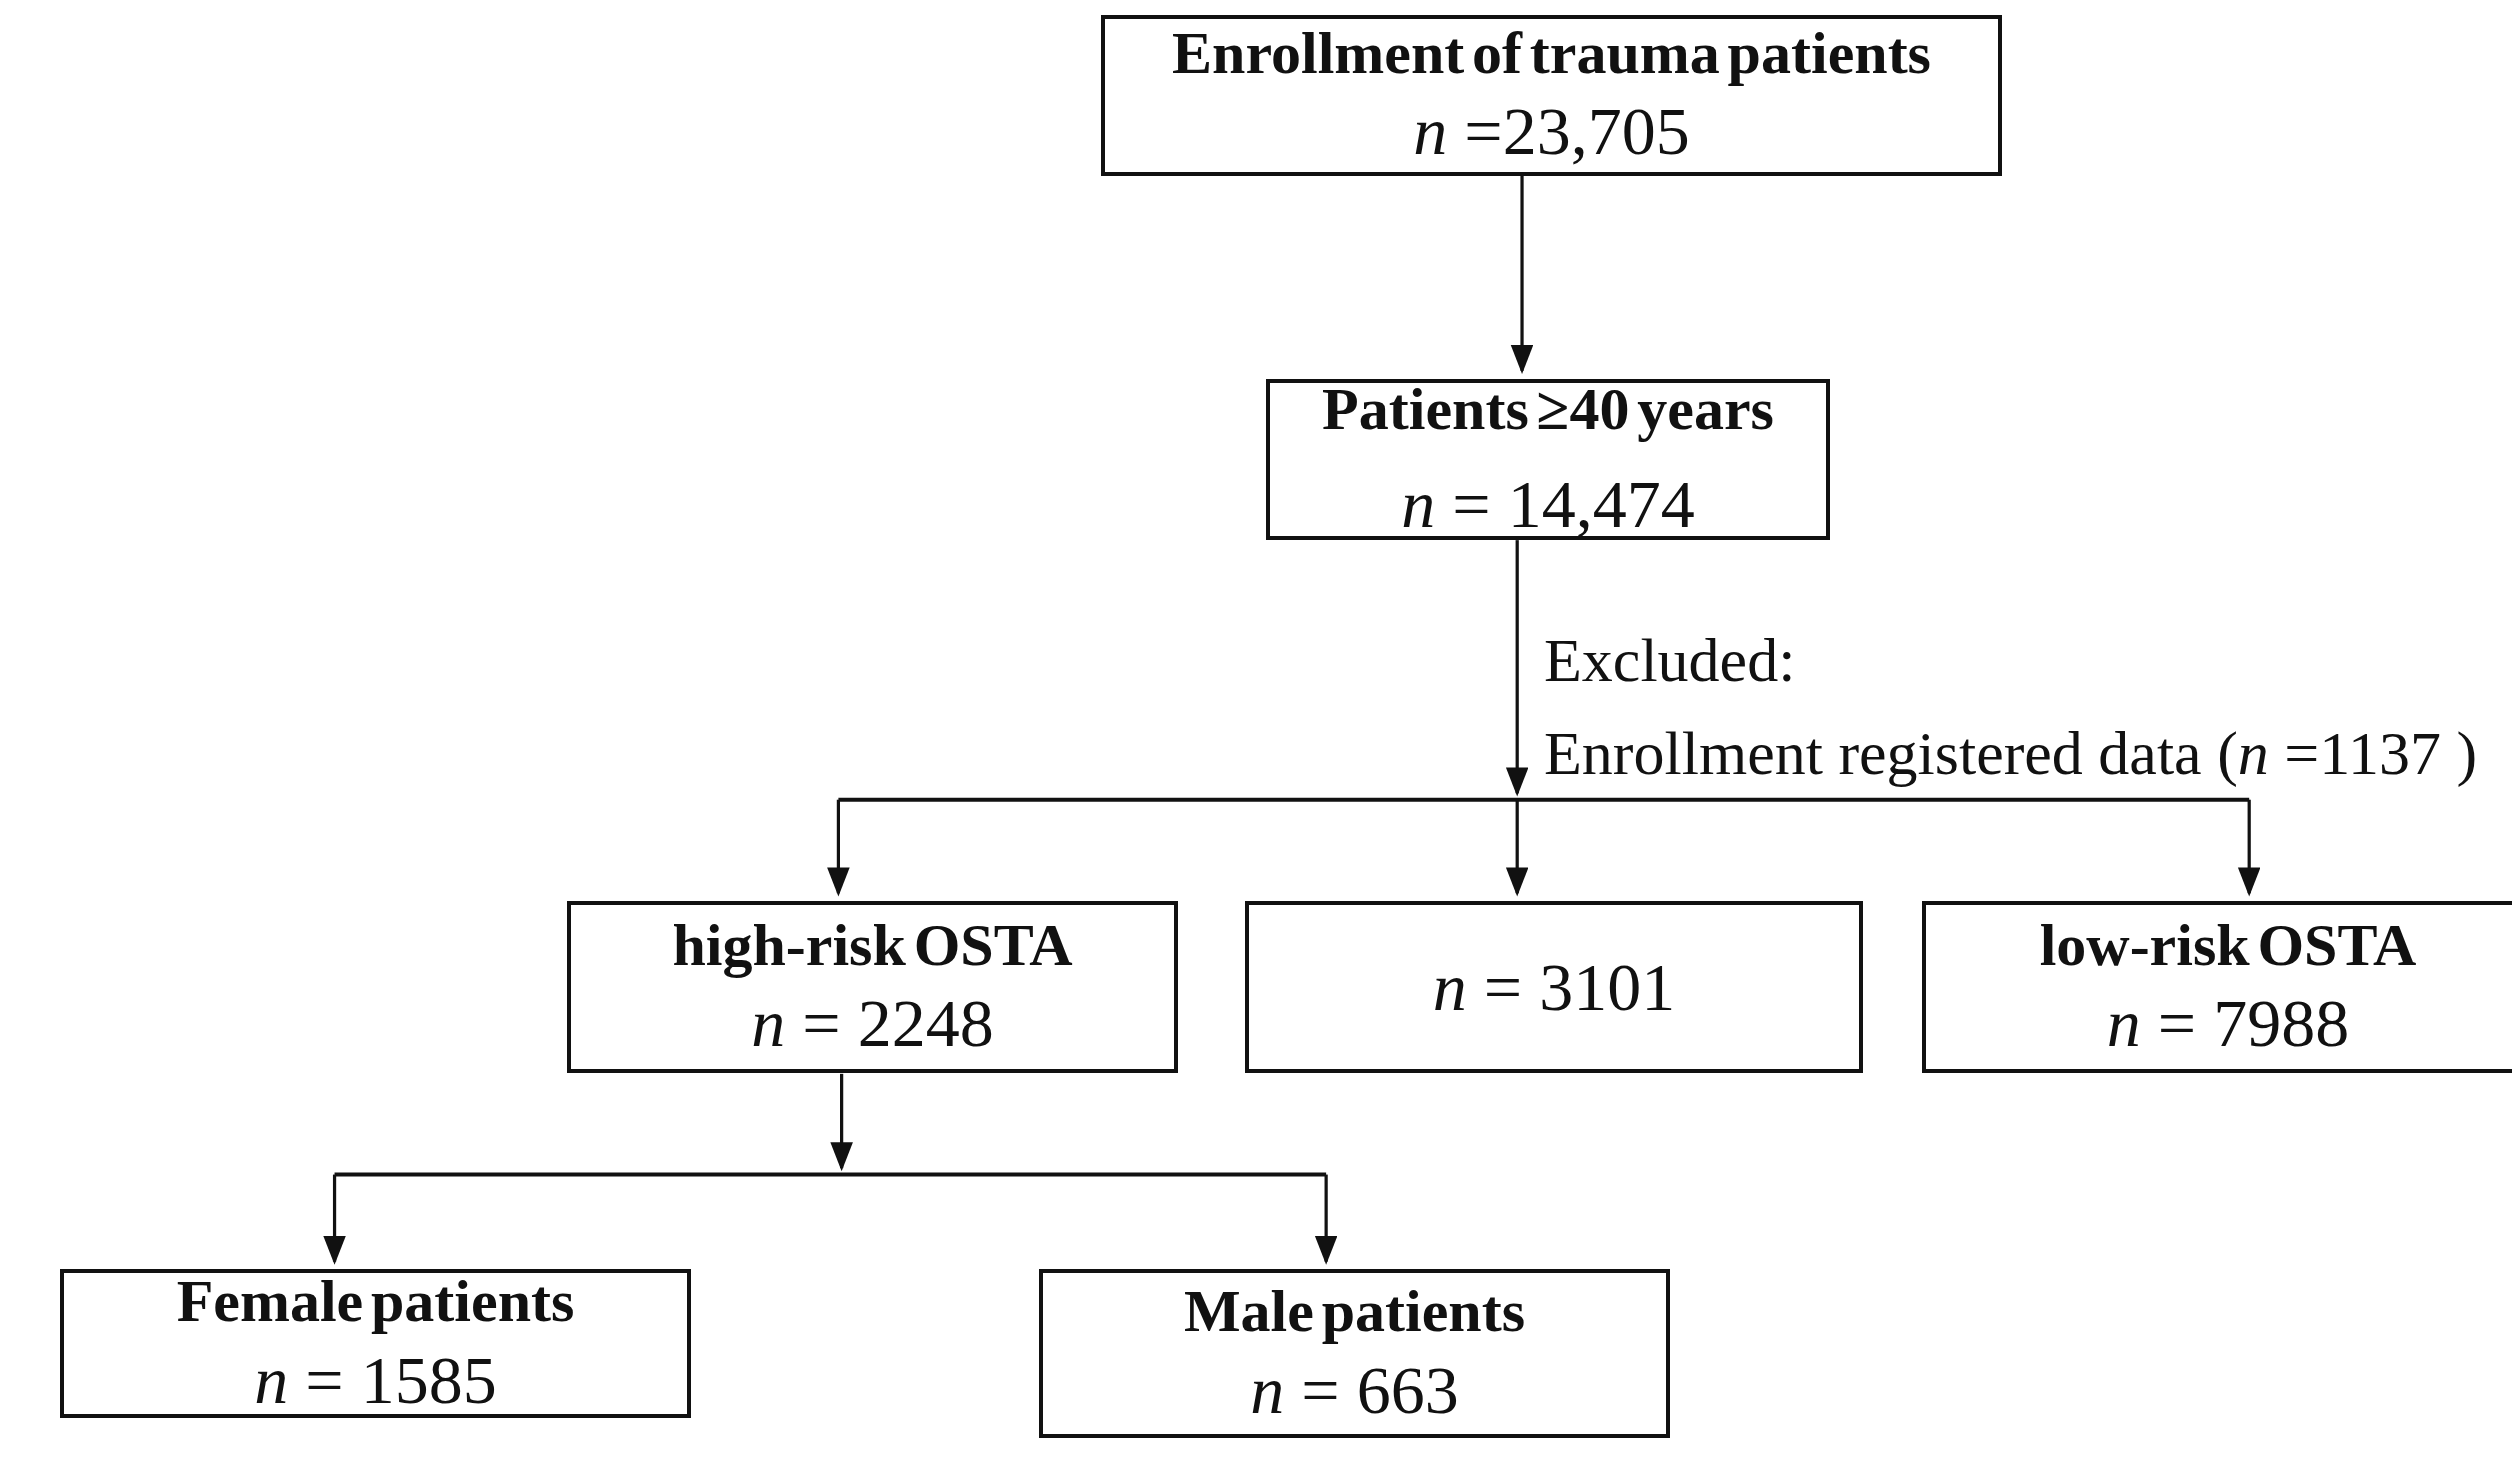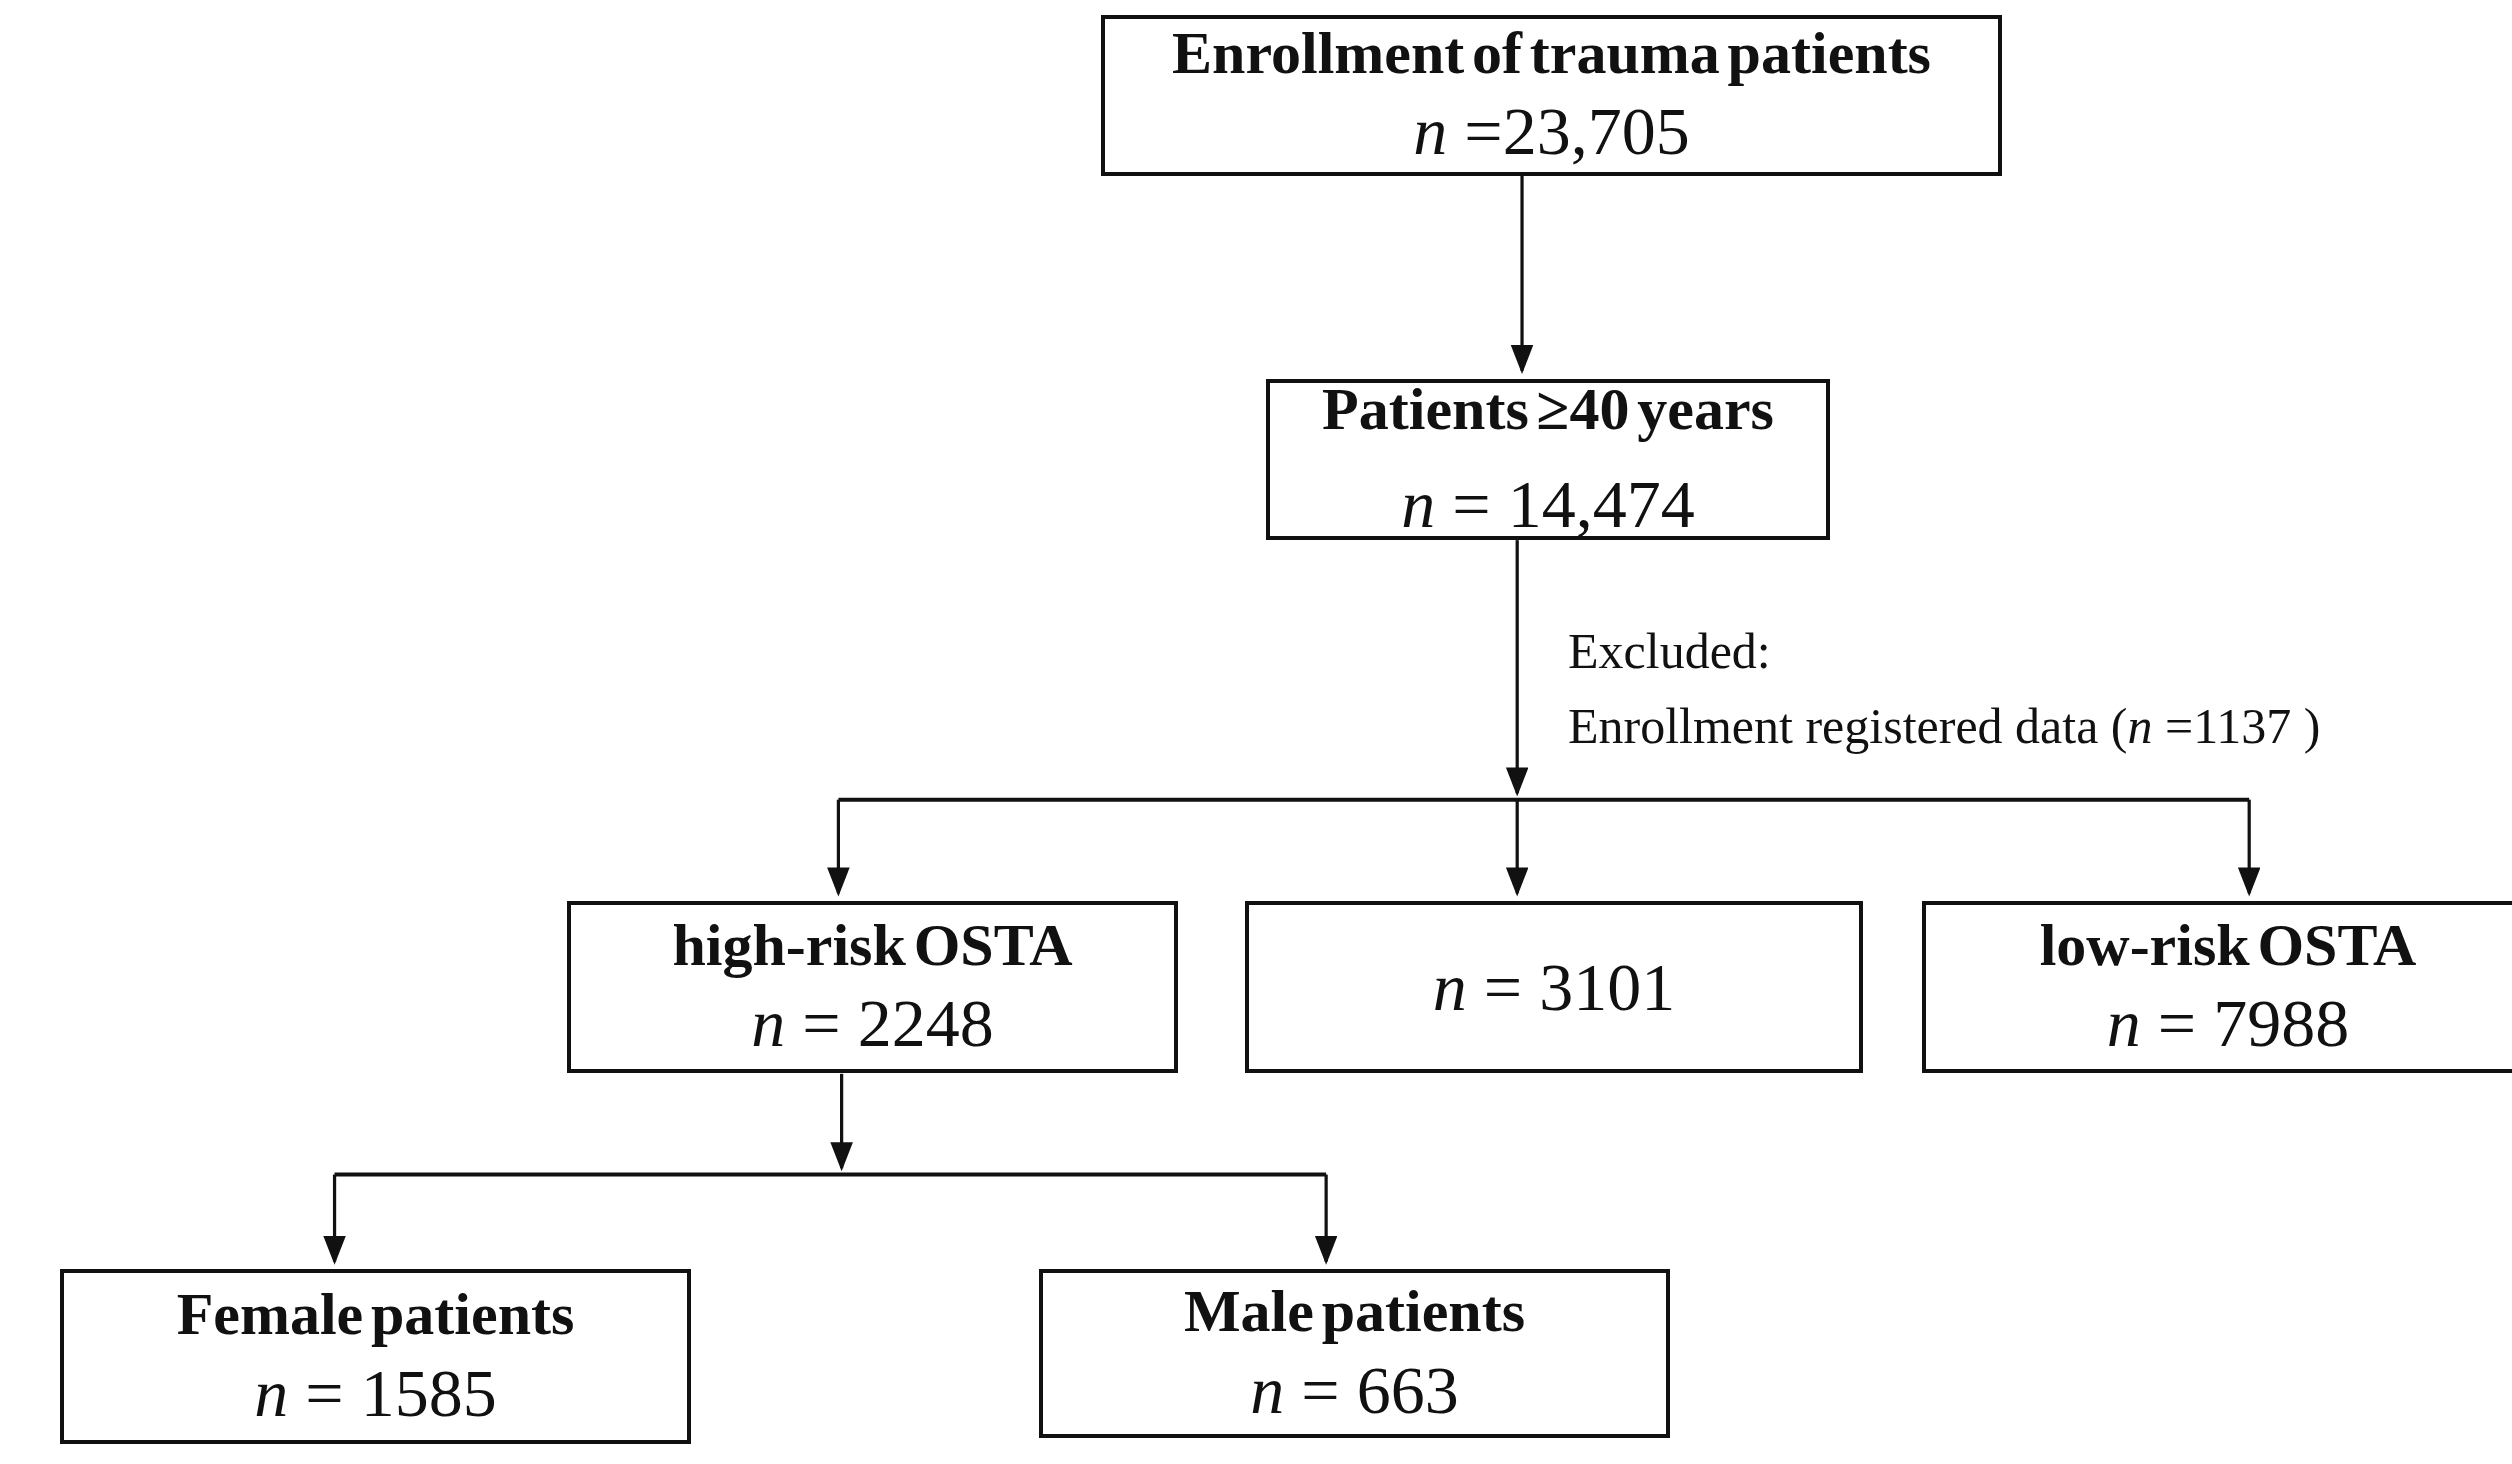--- a/index.html
+++ b/index.html
@@ -48,33 +48,32 @@
     line-height: 1.22;
     white-space: nowrap;
   }
   .nvar {
     font-style: italic;
   }
   .excluded {
     position: absolute;
     left: 1544px;
     top: 614px;
-    font-size: 50px;
+    font-size: 62px;
     line-height: 1.5;
     white-space: nowrap;
     z-index: 2;
-    margin-left: 24px;
   }
   
   #box-enrollment { left: 1070px; top: 14.5px;   width: 901px; height: 161px; }
   #box-age40      { left: 1235px; top: 379px;  width: 564px;  height: 161px; gap: 16px; }
   #box-high       { left: 536px;  top: 901px; width: 611px;  height: 172px; }
   #box-medium     { left: 1214px; top: 901px; width: 618px;  height: 172px; }
   #box-low        { left: 1891px; top: 901px; width: 612px;  height: 172px; }
-  #box-female     { left: 29px;   top: 1269px; width: 631px;  height: 175px; }
+  #box-female     { left: 29px;   top: 1269px; width: 631px;  height: 149px; }
   #box-male       { left: 1008px; top: 1269px; width: 631px;  height: 169px; }
 </style>
 </head>
 <body>
 
 <div id="canvas">
 
   <svg id="connectors" viewBox="0 0 3116 1816" xmlns="http://www.w3.org/2000/svg">
     <defs>
       <marker id="arrow" markerUnits="userSpaceOnUse" markerWidth="40" markerHeight="32" refX="32" refY="14" orient="auto">

